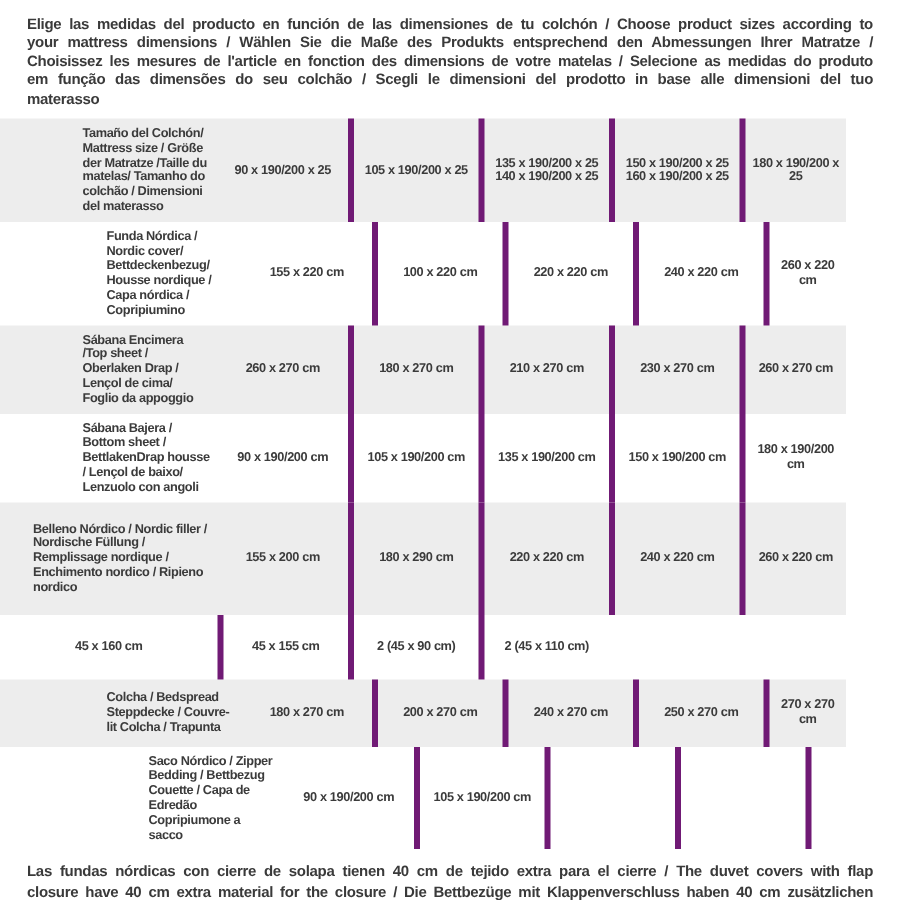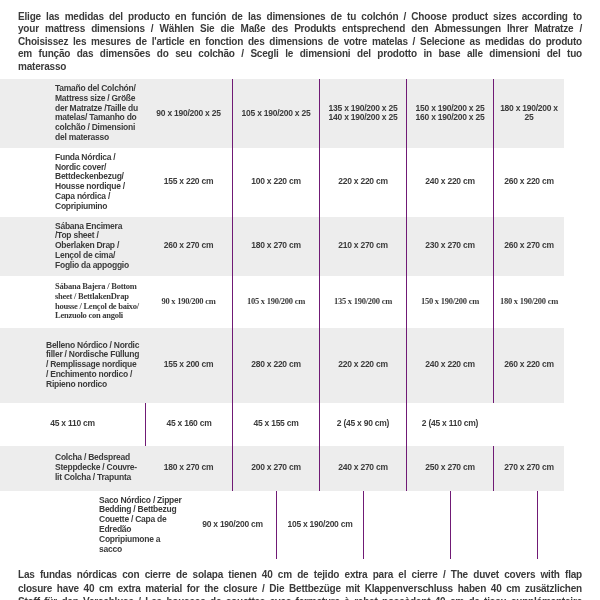--- a/index.html
+++ b/index.html
@@ -25,26 +25,26 @@
     width: 564px;
   }
   .trow {
     display: grid;
     grid-template-columns: 145px 87px 87px 87px 87px 1fr;
     align-items: stretch;
   }
   .trow:nth-child(odd) { background: #ededed; }
   .trow:nth-child(even) { background: #ffffff; }
   .trow:nth-child(1) { min-height: 57px; }
-  .trow:nth-child(2) { min-height: 64px; }
+  .trow:nth-child(2) { min-height: 64px; margin-left: 16px; }
   .trow:nth-child(3) { min-height: 52px; }
-  .trow:nth-child(4) { min-height: 52px; font-family: Liberation Serif, serif; }
+  .trow:nth-child(4) { min-height: 52px; }
   .trow:nth-child(5) { min-height: 75px; }
   .trow:nth-child(6) { min-height: 43px; }
-  .trow:nth-child(7) { min-height: 45px; }
+  .trow:nth-child(7) { min-height: 45px; padding-left: 16px; }
   .trow:nth-child(8) { min-height: 60px; padding-left: 44px; }
   .cell {
     display: flex;
     align-items: center;
     justify-content: center;
     font-size: 8.5px;
     font-weight: bold;
     letter-spacing: -0.25px;
     line-height: 9.8px;
     text-align: center;
@@ -52,22 +52,22 @@
     padding: 5px 2px;
     color: #3b3b3b;
   }
   .cell.lbl {
     justify-content: flex-start;
     text-align: left;
     padding-left: 55px;
     padding-right: 5px;
     white-space: normal;
   }
-  .trow:nth-child(5) .cell.lbl { padding-left: 22px; margin-left: 24px; }
-  .cell.val + .cell.val { border-left: 1px solid #701a75; }
+  .trow:nth-child(5) .cell.lbl { padding-left: 22px; }
+  .cell.val + .cell.val { border-left: 4px solid #701a75; }
   .footnote {
     padding: 9px 18px 0 18px;
     font-size: 10px;
     font-weight: bold;
     line-height: 13.2px;
     letter-spacing: -0.2px;
     word-spacing: 1.5px;
     text-align: justify;
     color: #3a3a3a;
   }
@@ -112,28 +112,27 @@
     <div class="cell val">90 x 190/200 cm</div>
     <div class="cell val">105 x 190/200 cm</div>
     <div class="cell val">135 x 190/200 cm</div>
     <div class="cell val">150 x 190/200 cm</div>
     <div class="cell val">180 x 190/200 cm</div>
   </div>
 
   <div class="trow">
     <div class="cell lbl">Belleno Nórdico / Nordic filler / Nordische Füllung / Remplissage nordique / Enchimento nordico / Ripieno nordico</div>
     <div class="cell val">155 x 200 cm</div>
-    <div class="cell val">280 x 220 cm</div>
+    <div class="cell val">180 x 290 cm</div>
     <div class="cell val">220 x 220 cm</div>
     <div class="cell val">240 x 220 cm</div>
     <div class="cell val">260 x 220 cm</div>
   </div>
 
   <div class="trow">
-    <div class="cell val">45 x 110 cm</div>
     <div class="cell val">45 x 160 cm</div>
     <div class="cell val">45 x 155 cm</div>
     <div class="cell val">2 (45 x 90 cm)</div>
     <div class="cell val">2 (45 x 110 cm)</div>
   </div>
 
   <div class="trow">
     <div class="cell lbl">Colcha / Bedspread Steppdecke / Couvre-lit Colcha / Trapunta</div>
     <div class="cell val">180 x 270 cm</div>
     <div class="cell val">200 x 270 cm</div>

